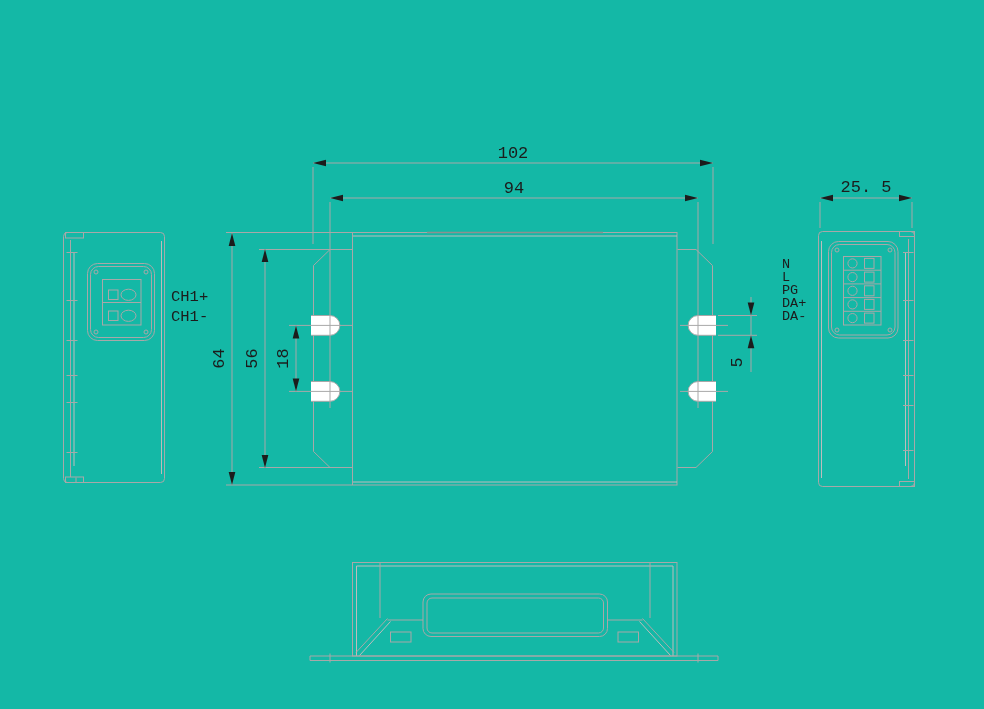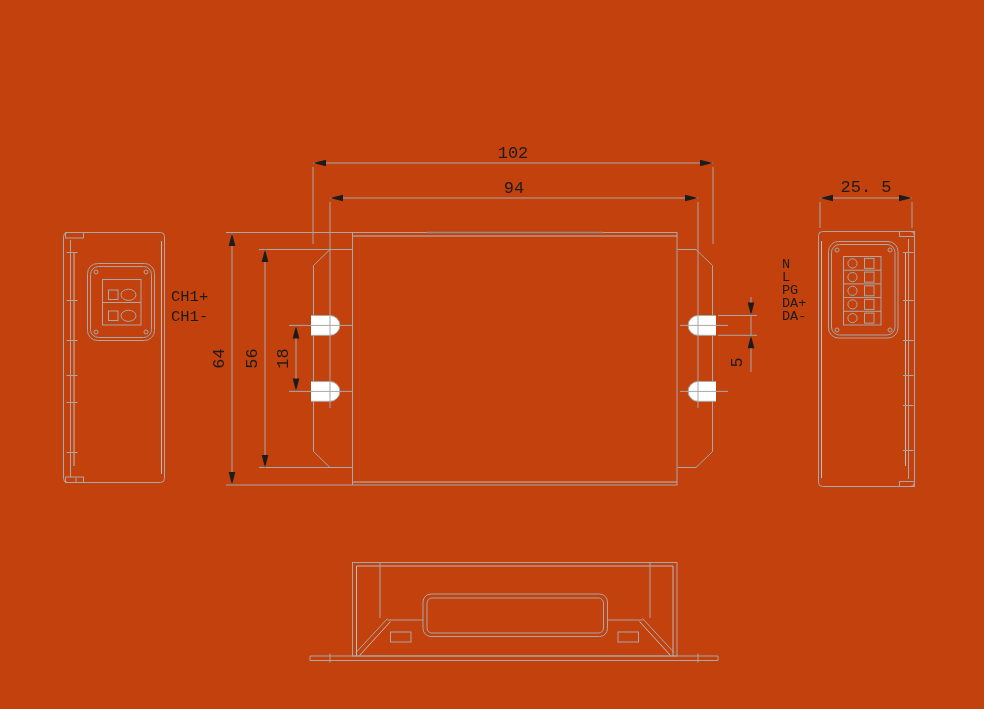--- a/index.html
+++ b/index.html
@@ -1,16 +1,16 @@
 <!DOCTYPE html>
 <html><head>
 <meta charset="utf-8">
 <style>
   html,body{margin:0;padding:0;background:#ffffff;}
-  .stage{position:relative;width:984px;height:709px;background:#c2410c;overflow:hidden;}
+  .stage{position:relative;width:984px;height:709px;background:#14b8a6;overflow:hidden;}
   svg{display:block;}
   .anno{font-family:"Liberation Mono","DejaVu Sans Mono",monospace;fill:#1c1c1c;}
   .ln{stroke:#a8a8a8;fill:none;stroke-width:1;}
   .lnlight{stroke:#bdbdbd;}
   .lndark{stroke:#8f8f8f;}
 </style>
 </head>
 <body>
 
 <div class="stage">

